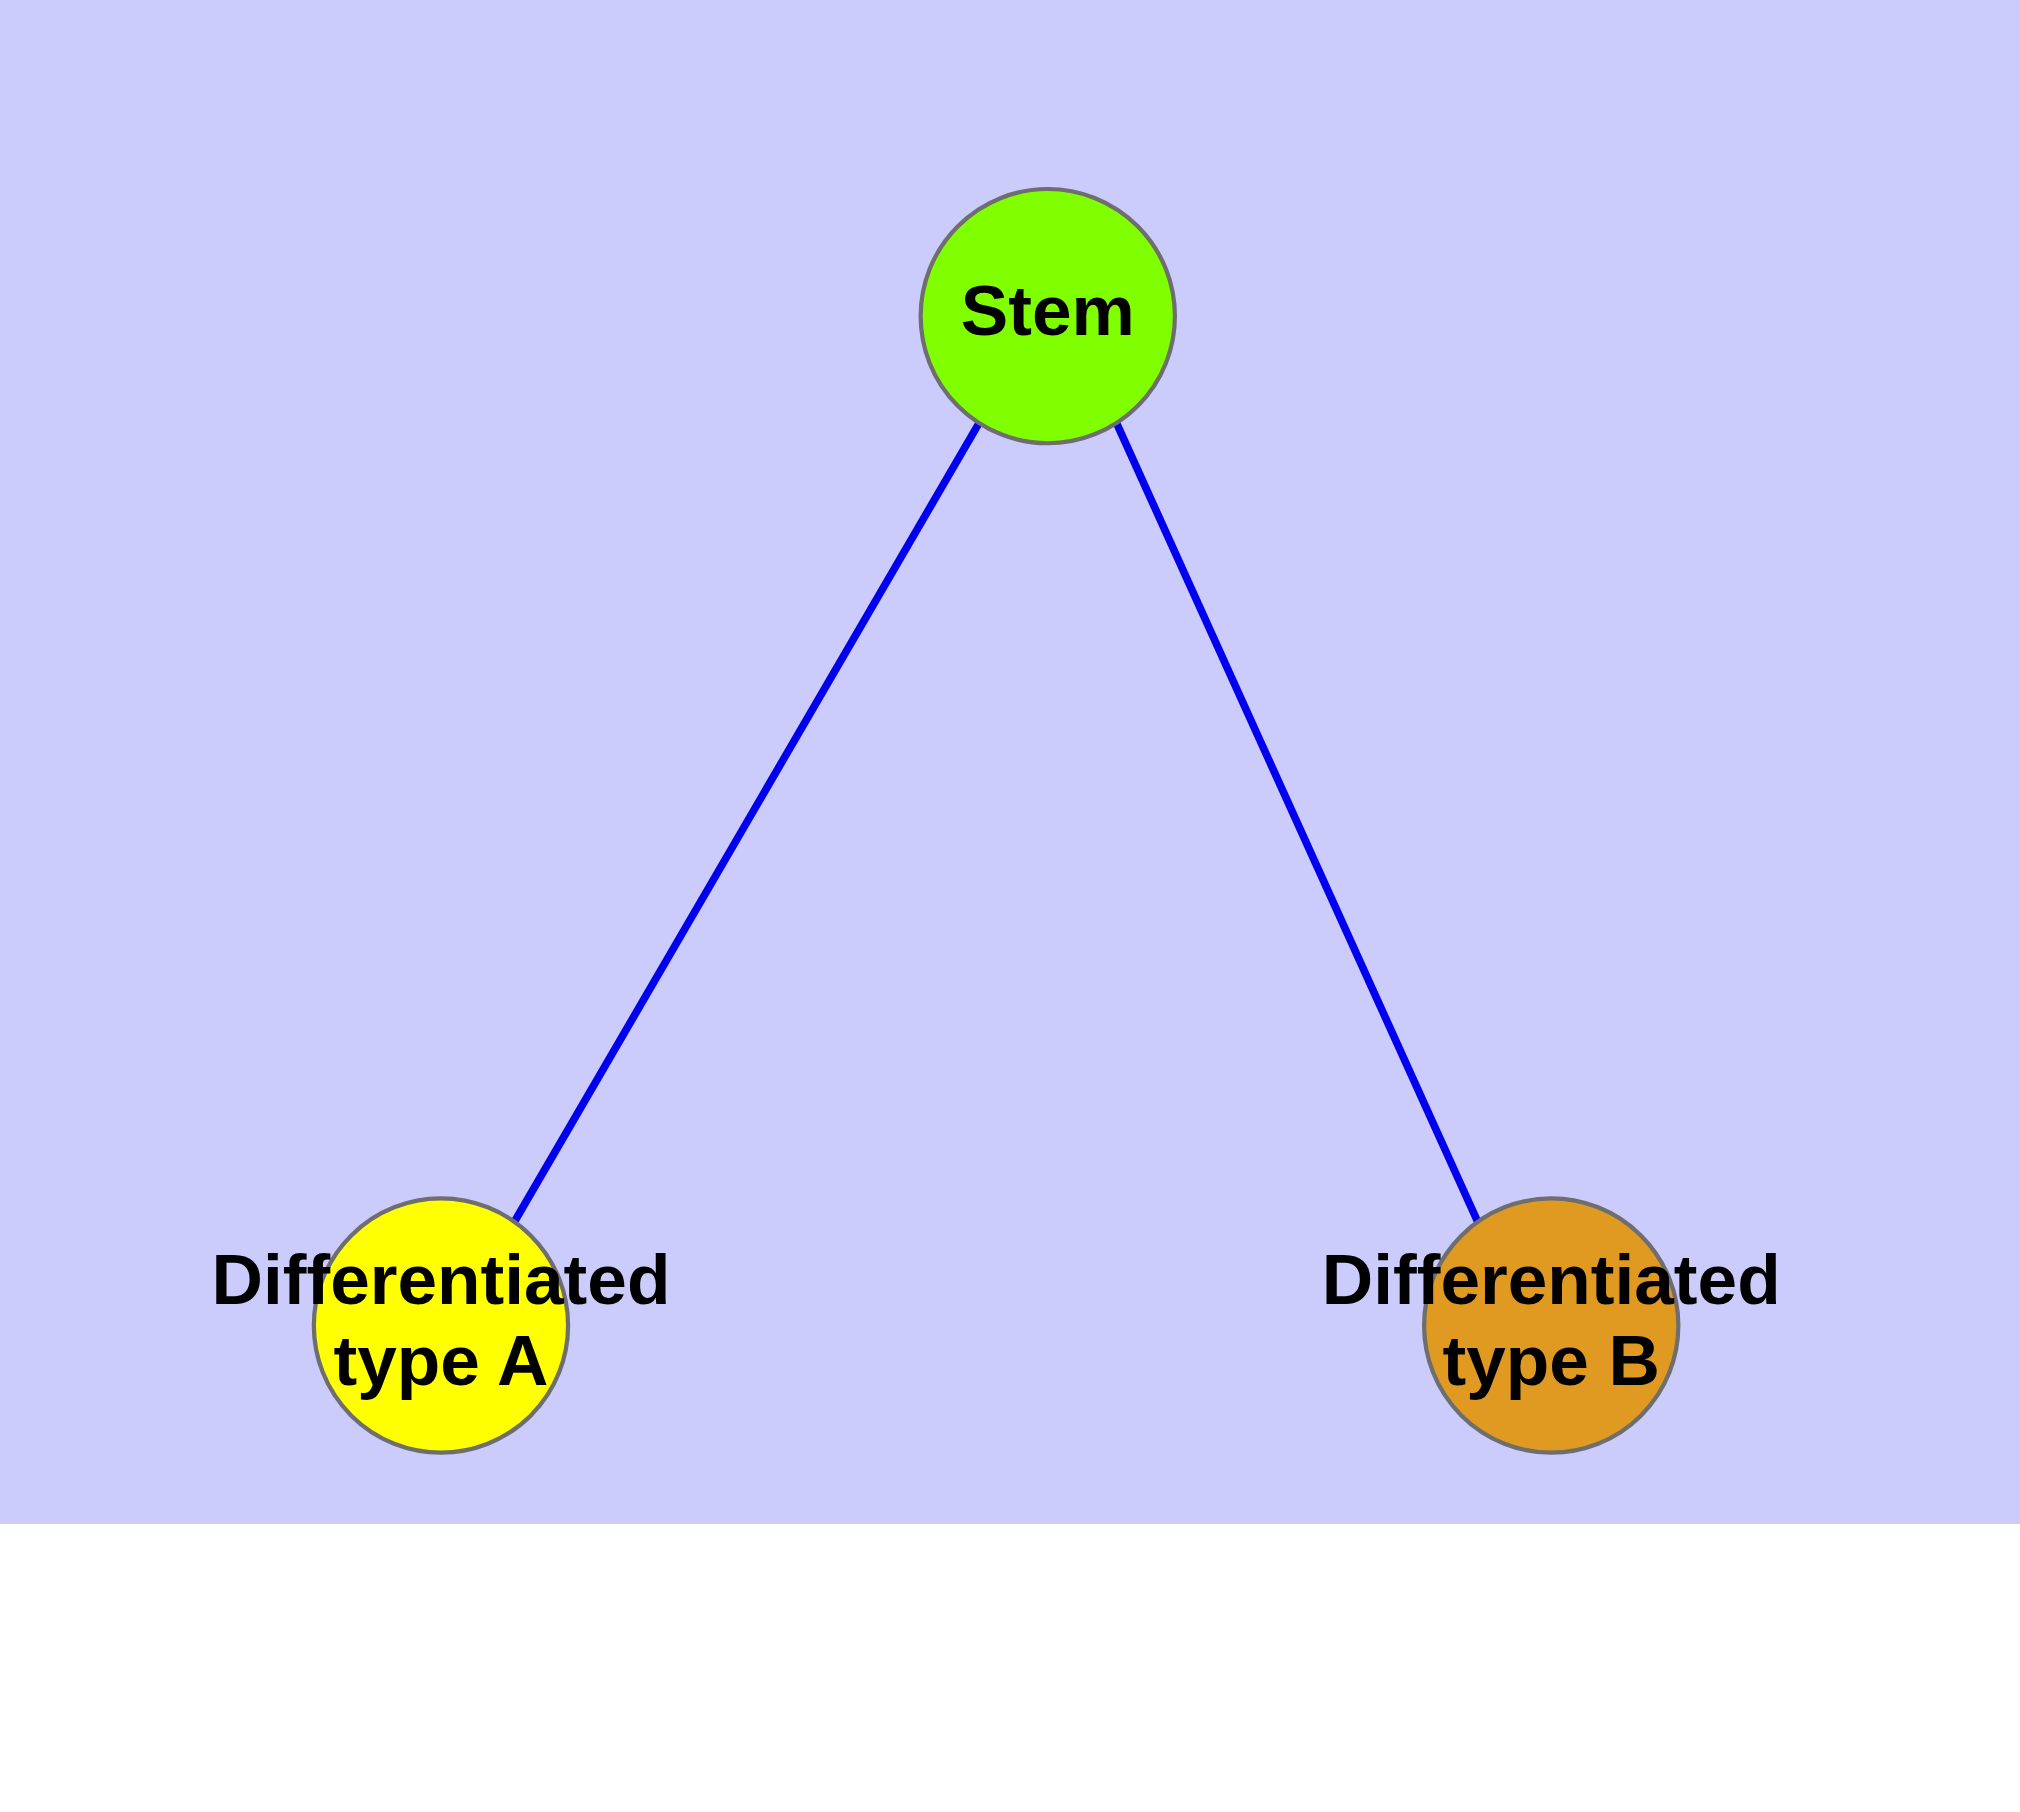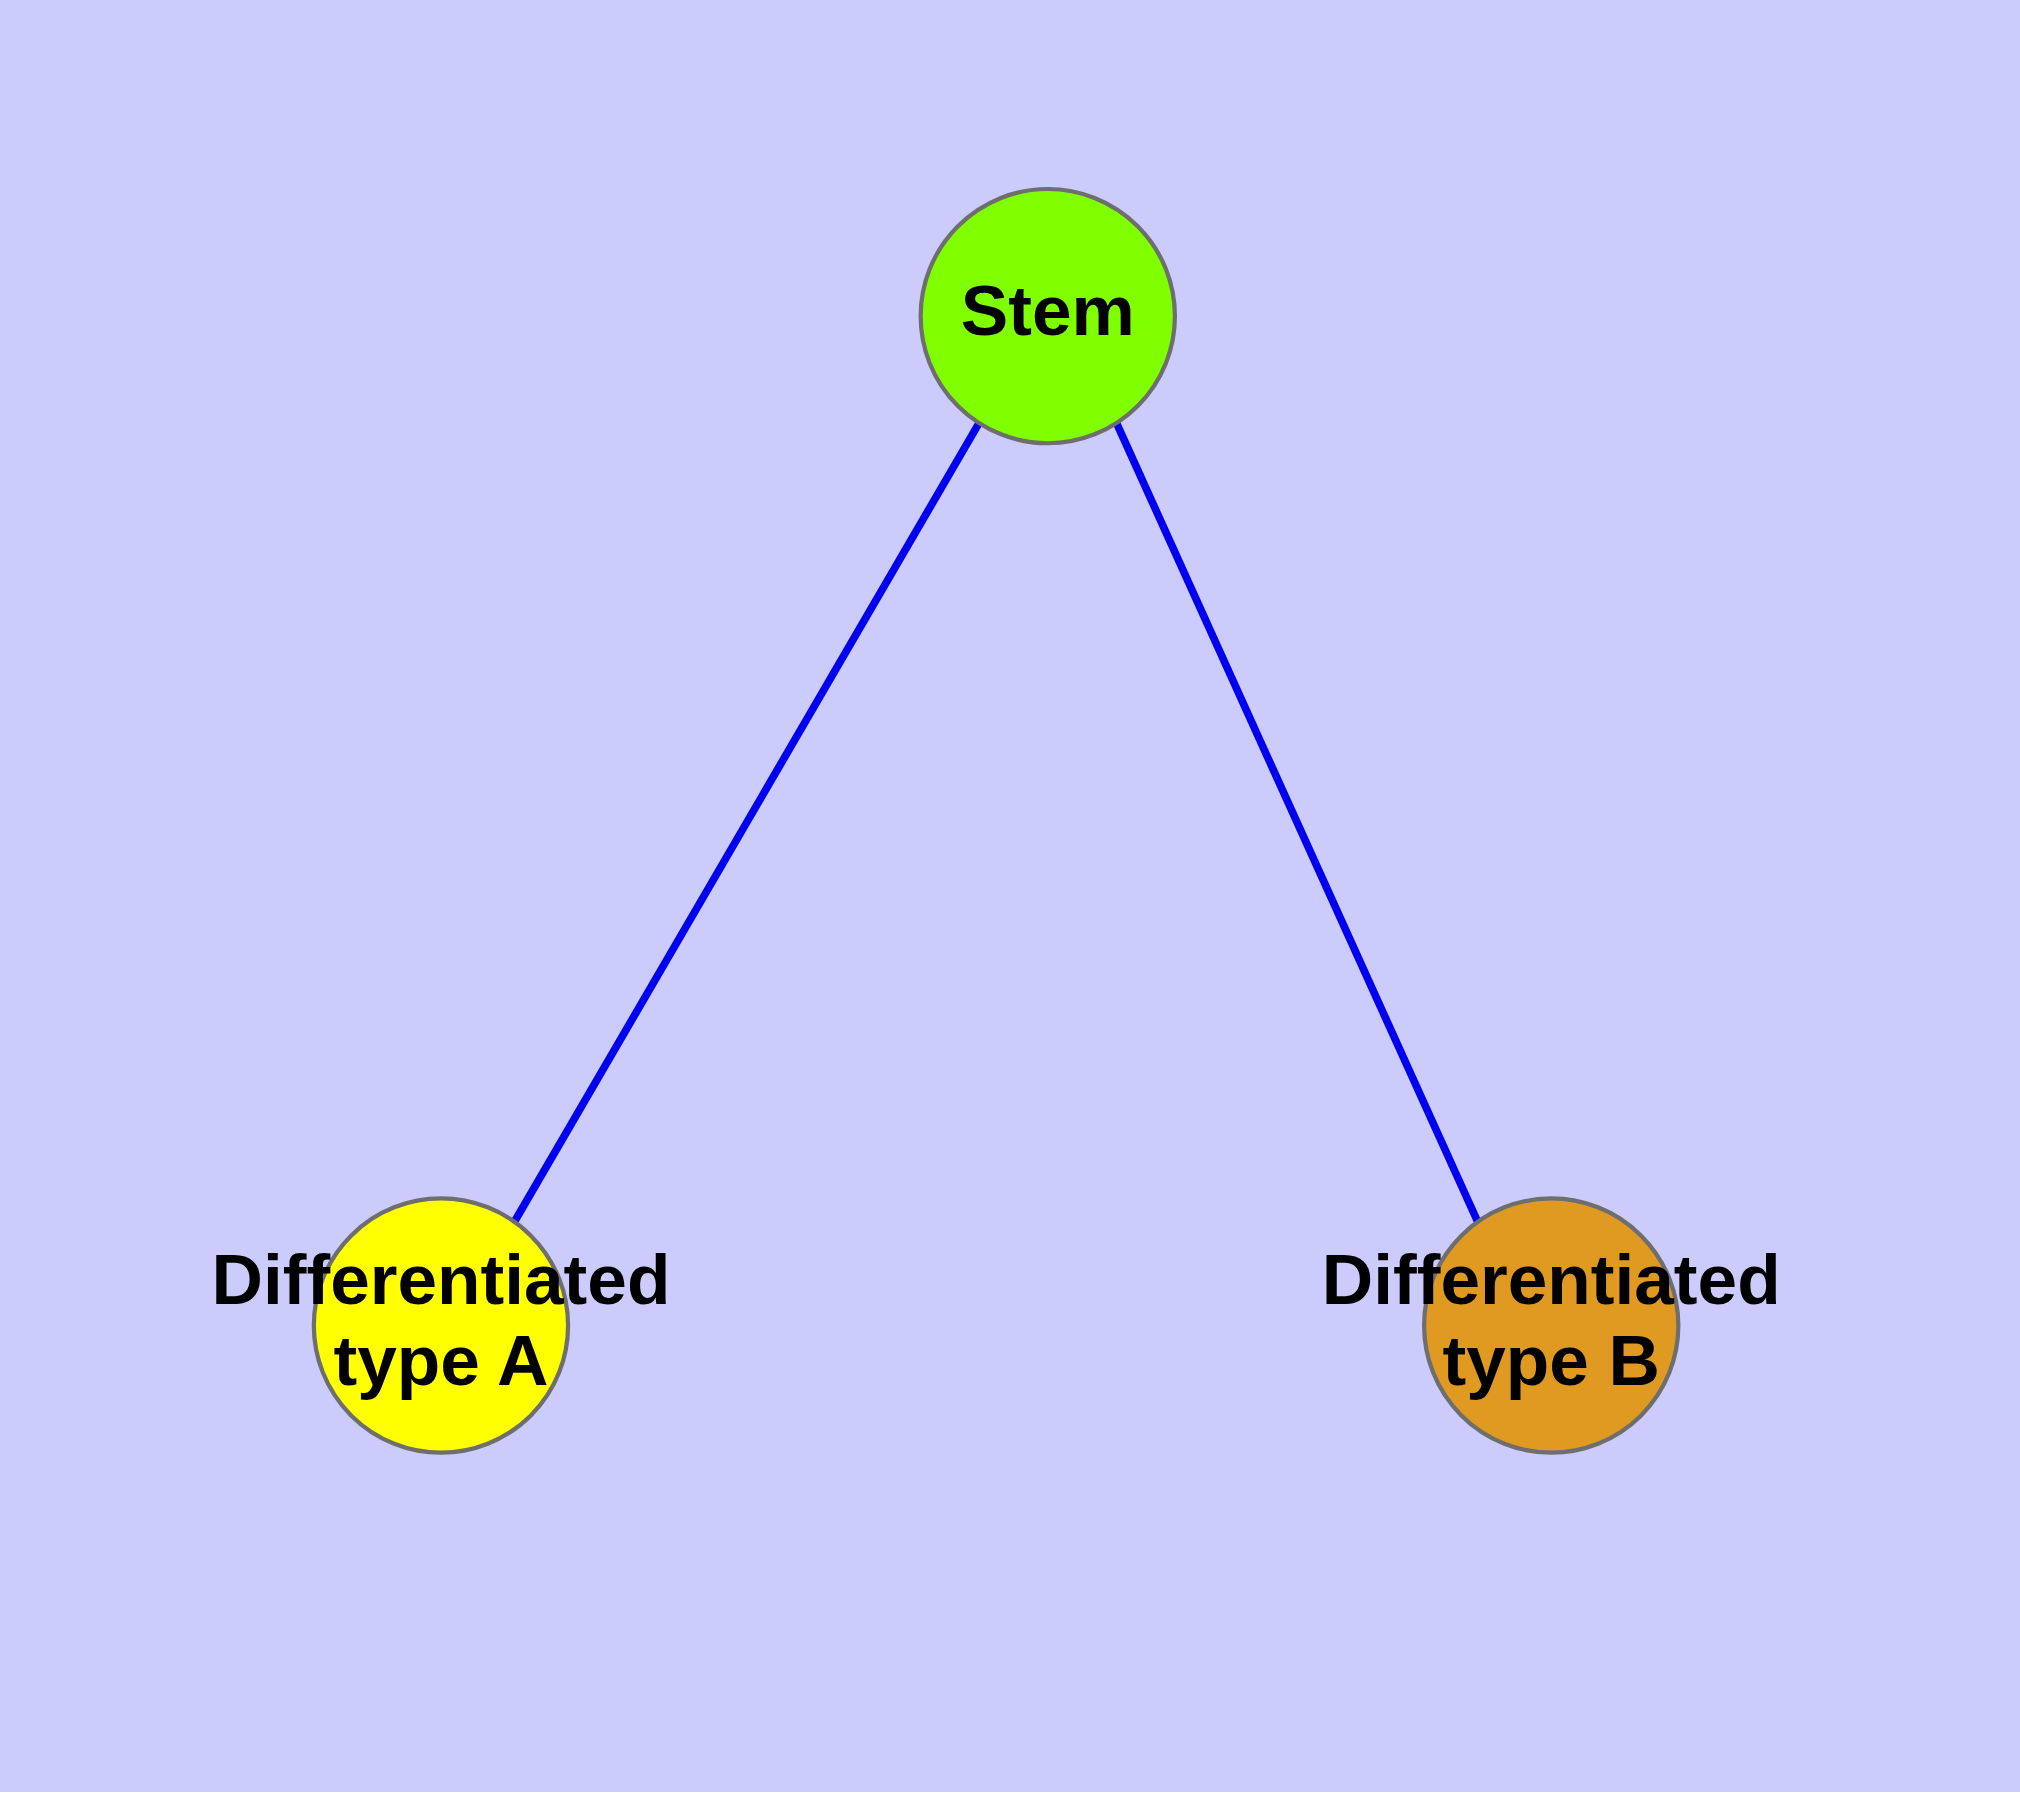--- a/index.html
+++ b/index.html
@@ -8,21 +8,21 @@
   }
   body {
     width: 2021px;
     height: 1812px;
     overflow: hidden;
     font-family: "Liberation Sans", sans-serif;
   }
   #canvas {
     position: relative;
     width: 2021px;
-    height: 1792px;
+    height: 1524px;
     background: #cbcbfc;
   }
   #graph-svg {
     position: absolute;
     left: 0;
     top: 0;
     width: 2021px;
     height: 1812px;
     display: block;
   }

